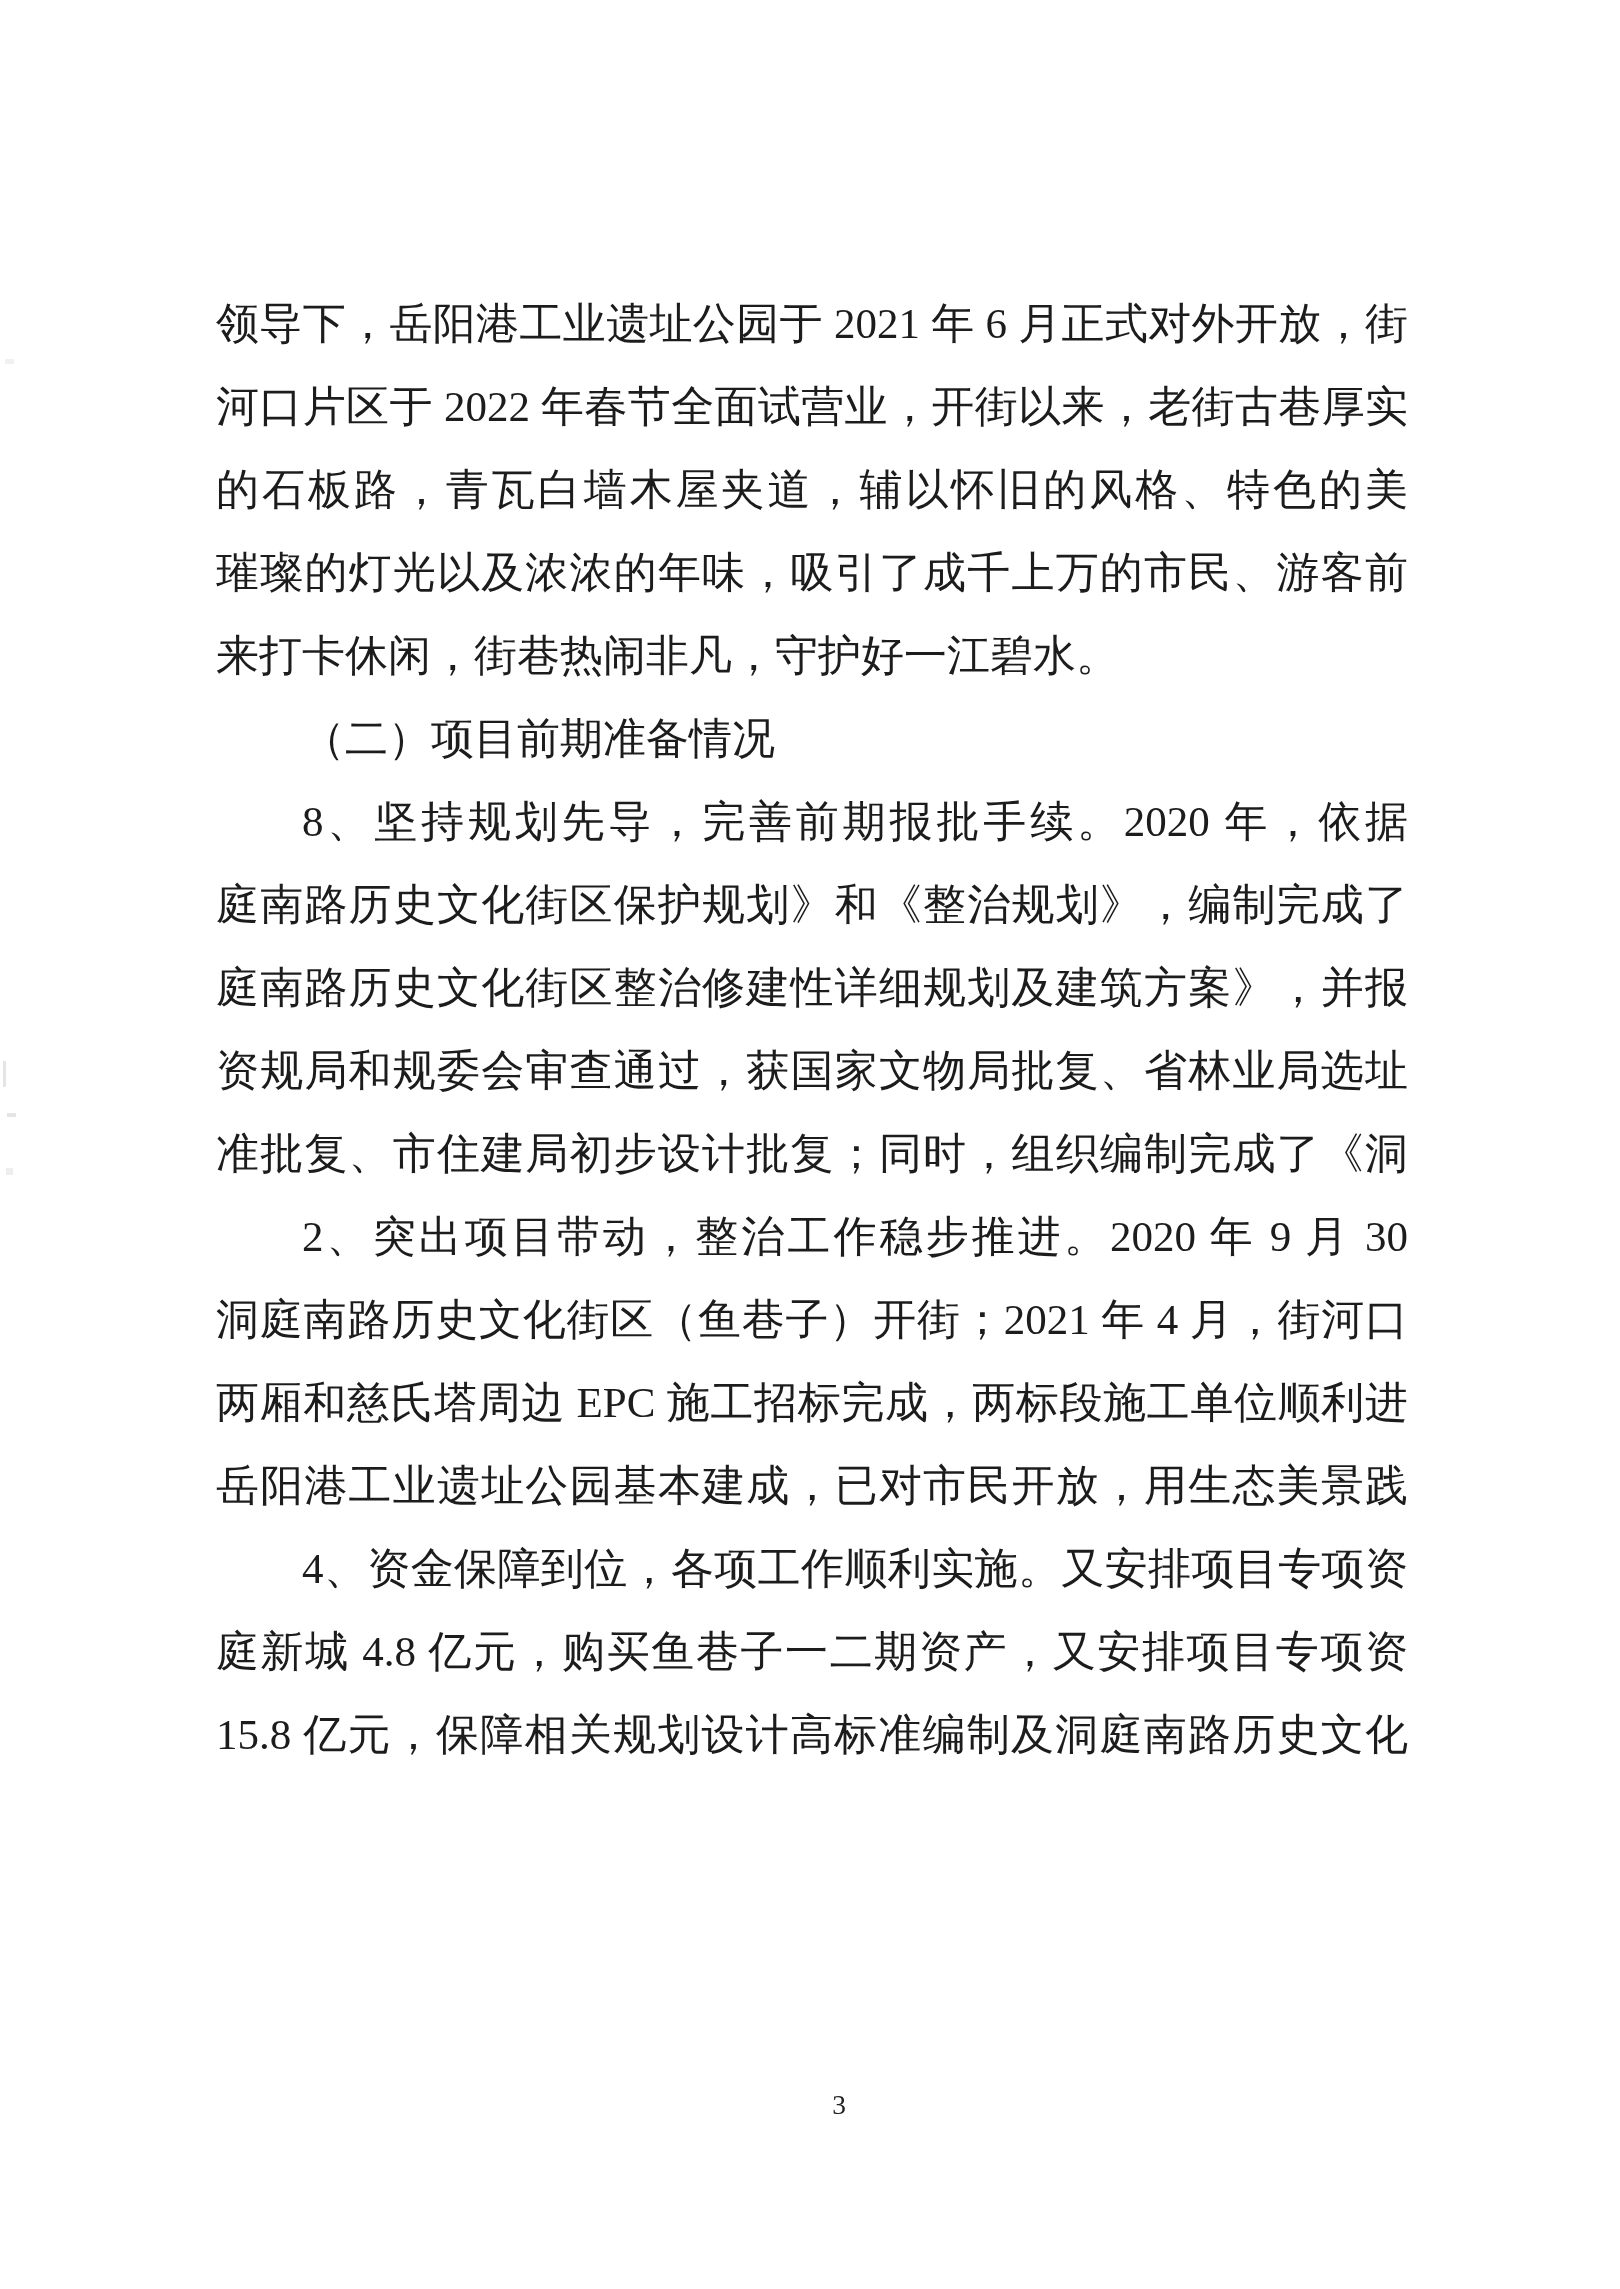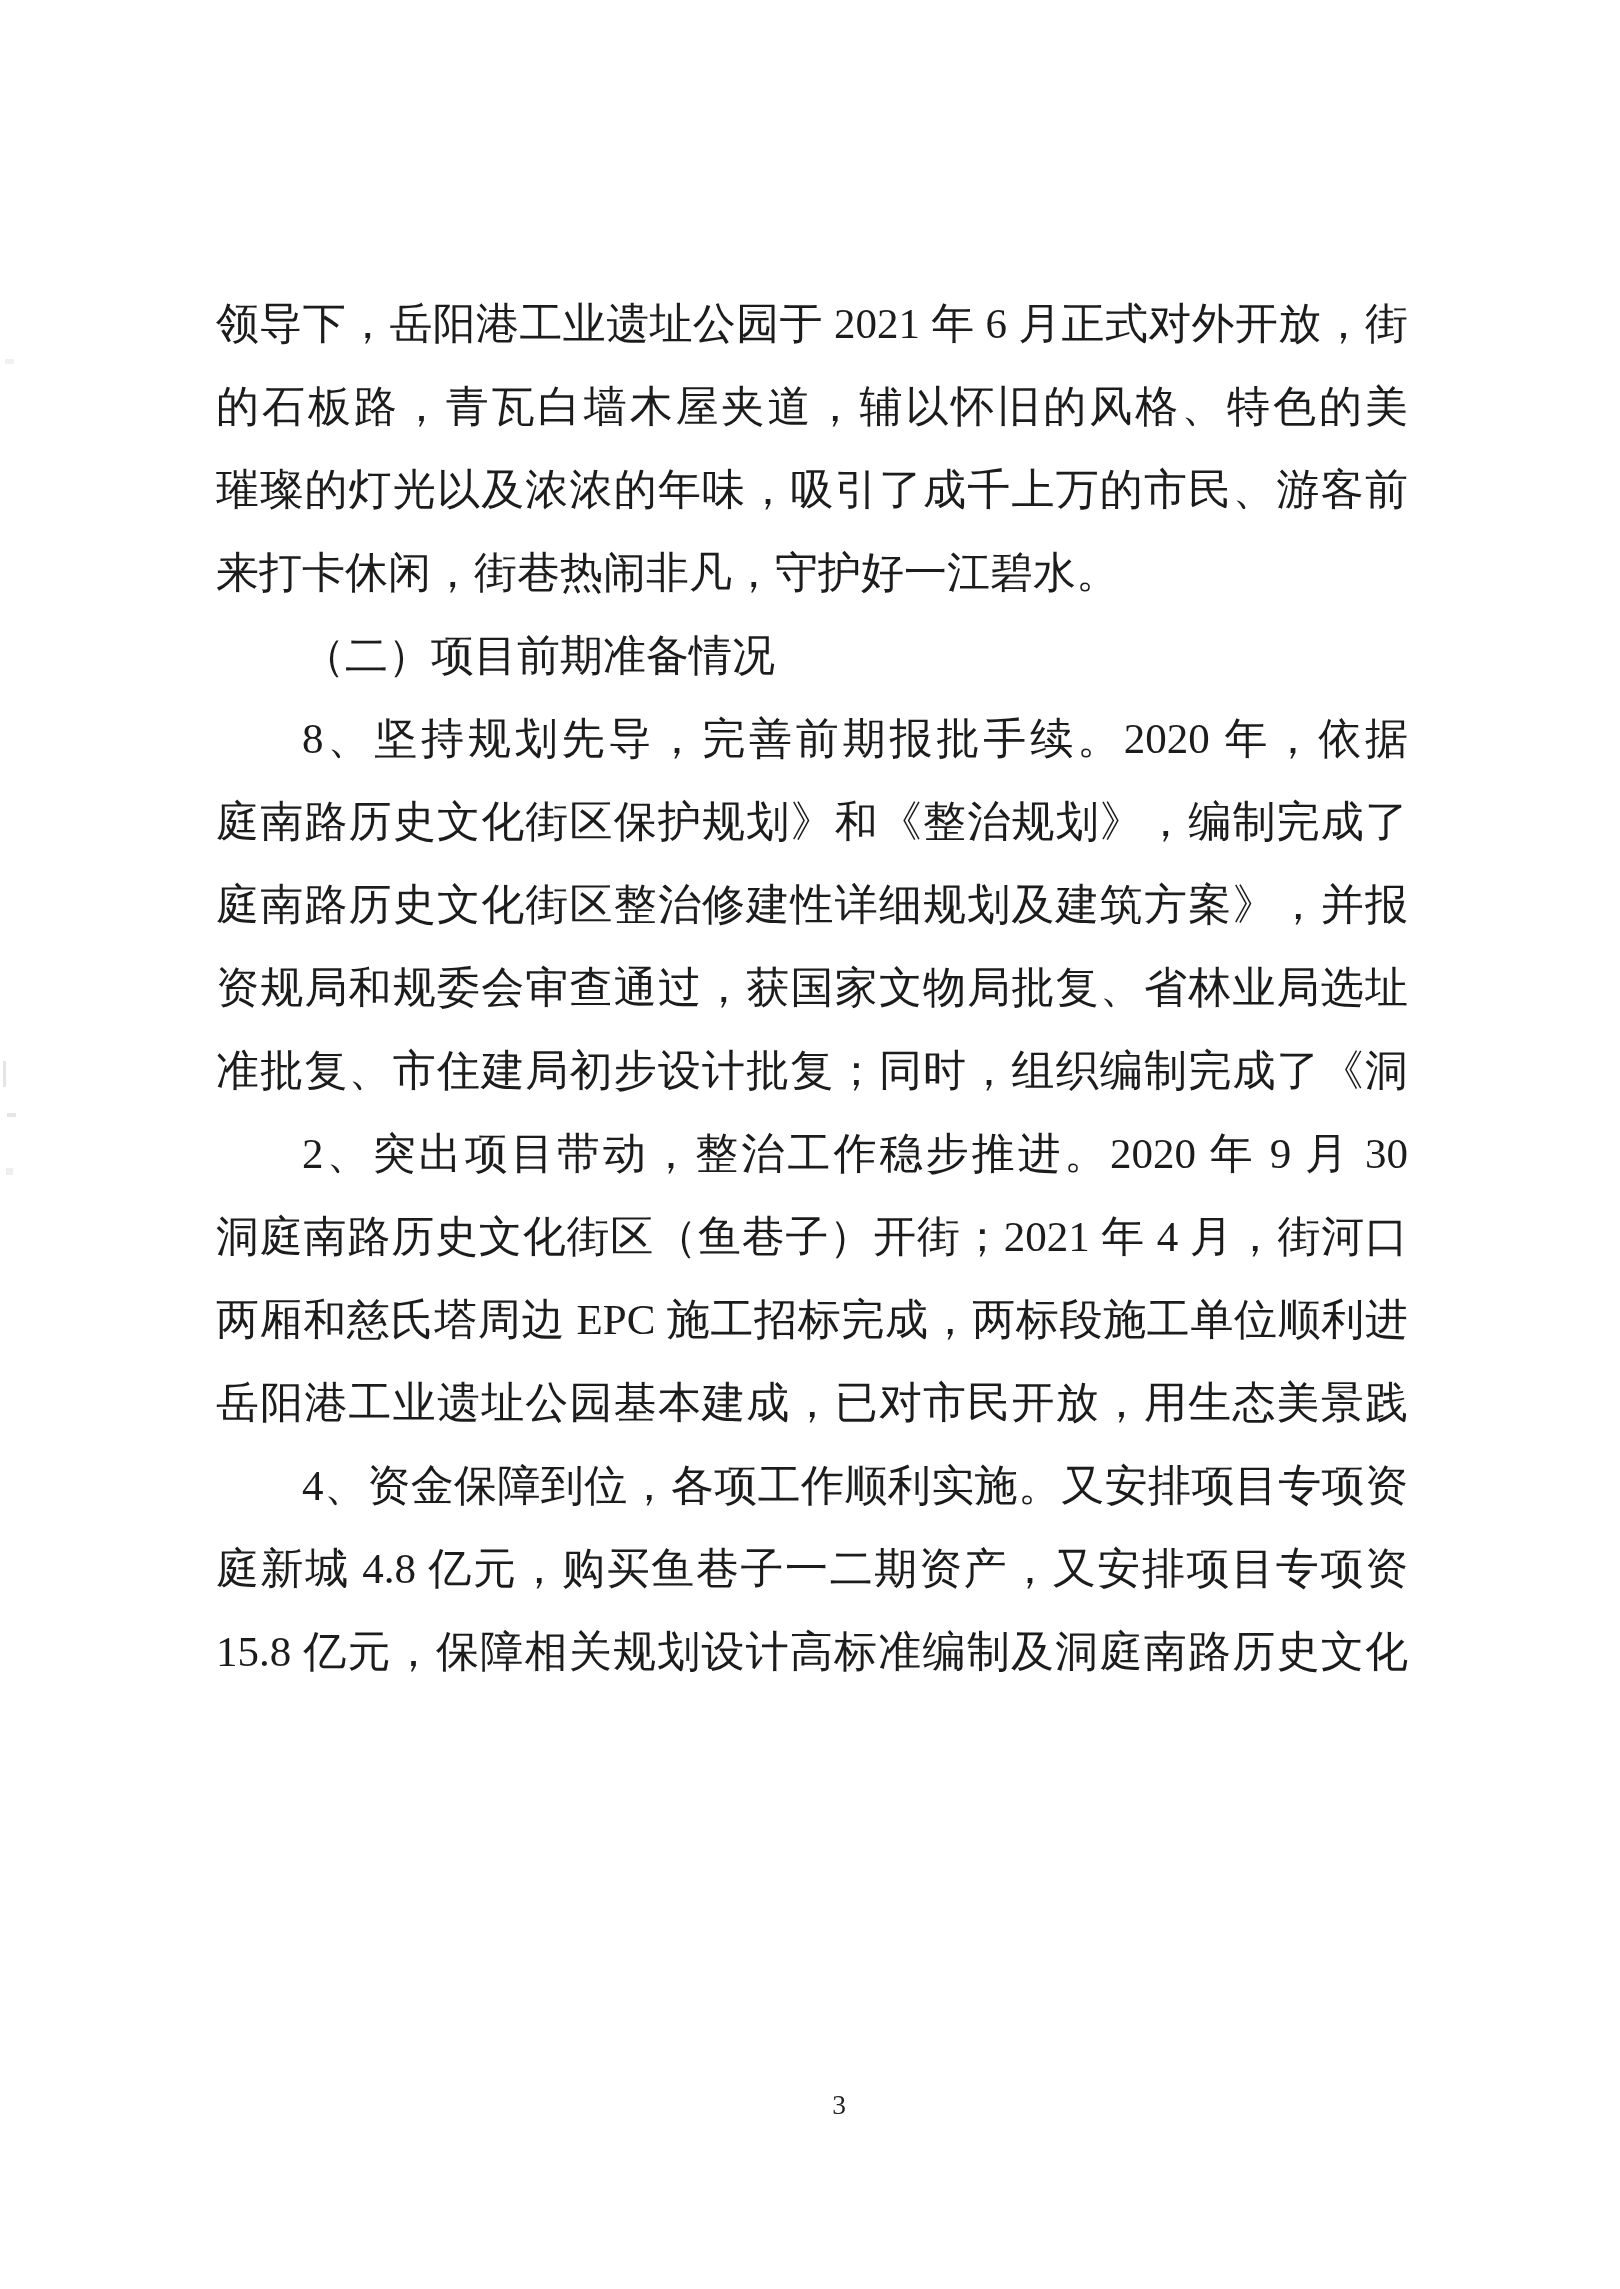--- a/index.html
+++ b/index.html
@@ -65,20 +65,21 @@
 <div class="page">
 
   <div class="artifact a1"></div>
   <div class="artifact a2"></div>
   <div class="artifact a3"></div>
   <div class="artifact a4"></div>
 
   <div class="text-block">
 
     <div class="line jf"><span class="seg">领导下，岳阳港工业遗址公园于 2021 年 6 月正式对外开放，街</span></div>
+    <div class="line jf"><span class="seg">河口片区于 2022 年春节全面试营业，开街以来，老街古巷厚实</span></div>
     <div class="line jf"><span class="seg">的石板路，青瓦白墙木屋夹道，辅以怀旧的风格、特色的美食、</span></div>
     <div class="line jf"><span class="seg">璀璨的灯光以及浓浓的年味，吸引了成千上万的市民、游客前</span></div>
     <div class="line"><span class="seg">来打卡休闲，街巷热闹非凡，守护好一江碧水。</span></div>
 
     <div class="line ind"><span class="seg b">（二）项目前期准备情况</span></div>
 
     <div class="line jf ind"><span class="seg b">8、坚持规划先导，完善前期报批手续。</span><span class="seg">2020 年，依据《洞</span></div>
     <div class="line jf"><span class="seg">庭南路历史文化街区保护规划》和《整治规划》，编制完成了《洞</span></div>
     <div class="line jf"><span class="seg">庭南路历史文化街区整治修建性详细规划及建筑方案》，并报市</span></div>
     <div class="line jf"><span class="seg">资规局和规委会审查通过，获国家文物局批复、省林业局选址核</span></div>

